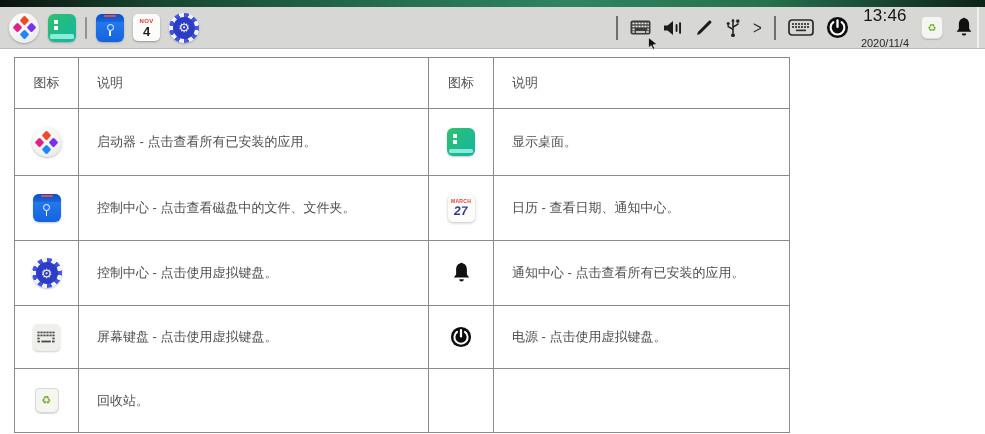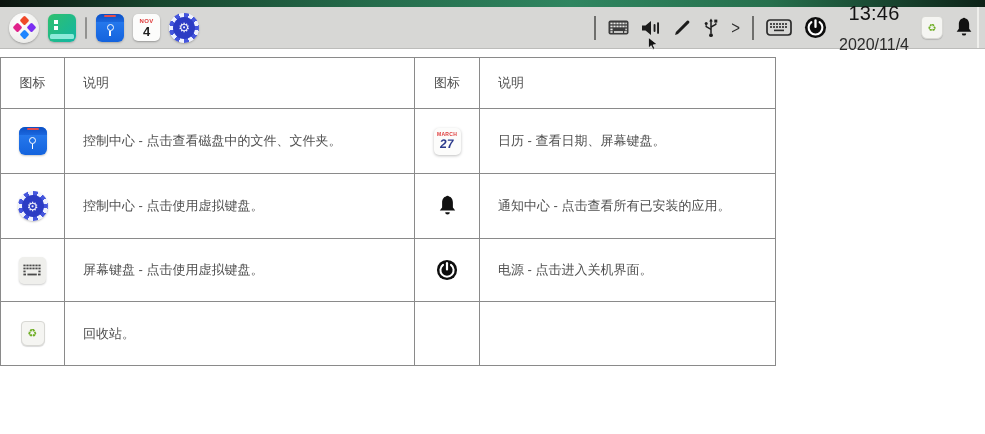--- a/index.html
+++ b/index.html
@@ -63,29 +63,29 @@
   .ic-trash.med{width:22px;height:23px;font-size:11px;}
   .ic-trash .rec{color:#6fae25;font-weight:700;line-height:1;}
 
   
   .kb-light-box{width:27px;height:27px;border-radius:5px;background:#efefec;box-shadow:0 1px 2px rgba(0,0,0,.2);
     display:flex;align-items:center;justify-content:center;}
 
   .chev{font-size:15px;color:#2e2e2e;transform:scaleY(1.25);display:inline-block;}
 
   .time-block{text-align:center;line-height:1;color:#141414;}
-  .time-block .t{font-size:20px;letter-spacing:.2px;text-align:center;}
-  .time-block .dt{font-size:16px;margin-top:14px;color:#2a2a2a;}
+  .time-block .t{font-size:17px;letter-spacing:.2px;text-align:center;}
+  .time-block .dt{font-size:11px;margin-top:14px;color:#2a2a2a;}
 
   .edge-strip{position:absolute;right:6px;top:7px;width:2px;height:41px;background:#efefec;}
 
   #cursor{position:absolute;left:648px;top:37px;}
 
   
-  #doc-table{position:absolute;left:0;top:57px;border-collapse:collapse;table-layout:fixed;}
+  #doc-table{position:absolute;left:14px;top:57px;border-collapse:collapse;table-layout:fixed;}
   #doc-table td,#doc-table th{border:1px solid #8a8a8a;font-weight:400;color:#4f4f4f;font-size:13px;
     vertical-align:middle;overflow:hidden;}
   #doc-table .icol{width:61px;text-align:center;}
   #doc-table .icol2{width:62px;text-align:center;}
   #doc-table .dcol{width:330px;text-align:left;padding-left:18px;}
   #doc-table .dcol2{width:276px;text-align:left;padding-left:18px;}
   #doc-table tr.hdr{height:51px;}
   #doc-table tr.r1{height:67px;}
   #doc-table tr.r2{height:65px;}
   #doc-table tr.r3{height:65px;}
@@ -229,38 +229,57 @@
 
   <table id="doc-table">
     <tbody>
         <tr class="hdr">
       <th class="icol">图标</th>
       <th class="dcol">说明</th>
       <th class="icol2">图标</th>
       <th class="dcol2">说明</th>
     </tr>
 
+    <tr class="r1">
+      <td class="icol">
+        <span class="cell-icon ic-launcher">
+          <i class="d-t"></i>
+              <i class="d-l"></i>
+          <i class="d-r"></i>
+              <i class="d-b"></i>
+        </span>
+      </td>
+      <td class="dcol">启动器 - 点击查看所有已安装的应用。</td>
+      <td class="icol2">
+        <span class="cell-icon ic-desktop">
+          <span class="k1"></span>
+              <span class="k2"></span>
+          <span class="bar"></span>
+        </span>
+      </td>
+      <td class="dcol2">显示桌面。</td>
+    </tr>
 
     <tr class="r2">
       <td class="icol">
         <span class="cell-icon ic-filemgr">
           <span class="top"></span>
               <span class="flap"></span>
           <span class="pin"></span>
               <span class="pin-stem"></span>
         </span>
       </td>
       <td class="dcol">控制中心 - 点击查看磁盘中的文件、文件夹。</td>
       <td class="icol2">
         <span class="cell-icon ic-cal table-cal" style="display:inline-flex;flex-direction:column;">
           <span class="m">MARCH</span>
           <span class="d">27</span>
         </span>
       </td>
-      <td class="dcol2">日历 - 查看日期、屏幕键盘。</td>
+      <td class="dcol2">日历 - 查看日期、通知中心。</td>
     </tr>
 
     <tr class="r3">
       <td class="icol">
         <span class="cell-icon ic-ctrl">
           <span class="core">⚙</span>
         </span>
       </td>
       <td class="dcol">控制中心 - 点击使用虚拟键盘。</td>
       <td class="icol2">
@@ -300,21 +319,21 @@
         </span>
       </td>
       <td class="dcol">屏幕键盘 - 点击使用虚拟键盘。</td>
       <td class="icol2">
         <svg class="cell-icon" width="22" height="22" viewBox="0 0 24 24">
           <circle cx="12" cy="12" r="11" fill="#0d0d0d"></circle>
           <path d="M12 4.6 L12 11.4" stroke="#fff" stroke-width="2.4" stroke-linecap="round"></path>
           <path d="M7.7 6.4 a7.2 7.2 0 1 0 8.6 0" fill="none" stroke="#fff" stroke-width="2.2" stroke-linecap="round"></path>
         </svg>
       </td>
-      <td class="dcol2">电源 - 点击进入关机界面。</td>
+      <td class="dcol2">电源 - 点击使用虚拟键盘。</td>
     </tr>
 
     <tr class="r5">
       <td class="icol">
         <span class="cell-icon ic-trash med">
           <span class="rec">♻</span>
         </span>
       </td>
       <td class="dcol">回收站。</td>
       <td class="icol2"></td>

